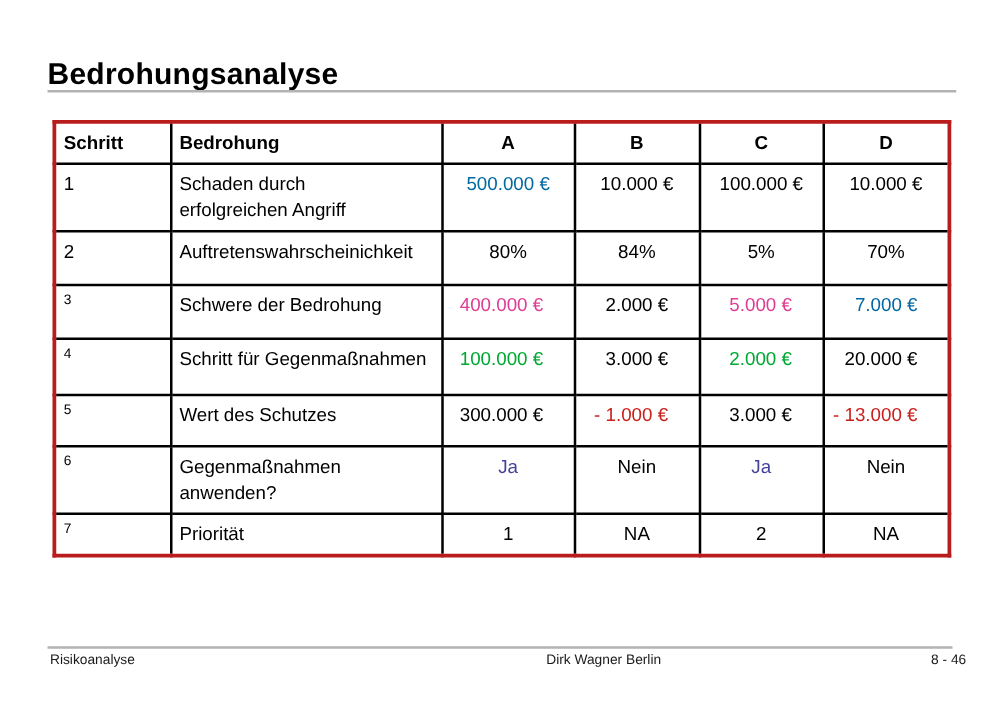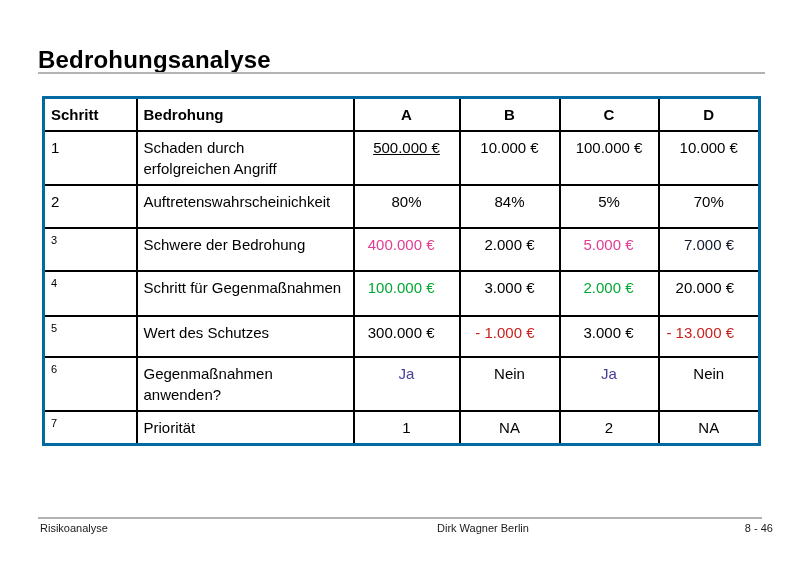--- a/index.html
+++ b/index.html
@@ -12,21 +12,21 @@
     position: absolute; left: 38px; top: 30px;
     font-size: 24px; font-weight: bold; letter-spacing: 0.2px;
   }
   .title-rule {
     position: absolute; left: 38px; top: 72px; width: 727px; height: 2px;
     background: #b3b3b3;
   }
   table.analysis {
     position: absolute; left: 42px; top: 96px; width: 716px;
     border-collapse: collapse; table-layout: fixed;
-    border: 3px solid #0369a1;
+    border: 3px solid #b91c1c;
   }
   .analysis th, .analysis td {
     border: 2px solid #000; vertical-align: top;
     padding: 5px 6px; font-size: 15px; line-height: 21px;
   }
   .analysis th { font-weight: bold; text-align: center; }
   .analysis th.hleft { text-align: left; }
   .analysis td.val { text-align: center; }
   .analysis tr.vals-right td.val { text-align: right; padding-right: 24px; }
   .analysis td.step-sm { font-size: 11px; line-height: 13px; }
@@ -63,40 +63,40 @@
       <th>B</th>
       <th>C</th>
       <th>D</th>
     </tr>
   </thead>
   <tbody>
     <tr style="height:54px">
       <td>1</td>
       <td class="label-cell">Schaden durch
 erfolgreichen Angriff</td>
-      <td class="val" style="color: #000000; text-decoration: underline;">500.000 €</td>
+      <td class="val" style="color: #0369a1;">500.000 €</td>
       <td class="val" style="color: rgb(0, 0, 0);">10.000 €</td>
       <td class="val" style="color: rgb(0, 0, 0);">100.000 €</td>
       <td class="val" style="color: rgb(0, 0, 0);">10.000 €</td>
     </tr>
     <tr style="height:43px">
       <td>2</td>
       <td class="label-cell">Auftretenswahrscheinichkeit</td>
       <td class="val" style="color: rgb(0, 0, 0);">80%</td>
       <td class="val" style="color: rgb(0, 0, 0);">84%</td>
       <td class="val" style="color: rgb(0, 0, 0);">5%</td>
       <td class="val" style="color: rgb(0, 0, 0); margin-left: 16px;">70%</td>
     </tr>
     <tr class="vals-right" style="height:43px">
       <td class="step-sm">3</td>
       <td class="label-cell">Schwere der Bedrohung</td>
       <td class="val" style="color: rgb(223, 61, 148);">400.000 €</td>
       <td class="val" style="color: rgb(0, 0, 0);">2.000 €</td>
       <td class="val" style="color: rgb(223, 61, 148);">5.000 €</td>
-      <td class="val" style="color: #0f172a;">7.000 €</td>
+      <td class="val" style="color: #0369a1;">7.000 €</td>
     </tr>
     <tr class="vals-right" style="height:45px">
       <td class="step-sm">4</td>
       <td class="label-cell">Schritt für Gegenmaßnahmen</td>
       <td class="val" style="color: rgb(0, 169, 51);">100.000 €</td>
       <td class="val" style="color: rgb(0, 0, 0);">3.000 €</td>
       <td class="val" style="color: rgb(0, 169, 51);">2.000 €</td>
       <td class="val" style="color: rgb(0, 0, 0); margin-top: 15px;">20.000 €</td>
     </tr>
     <tr class="vals-right" style="height:41px">

